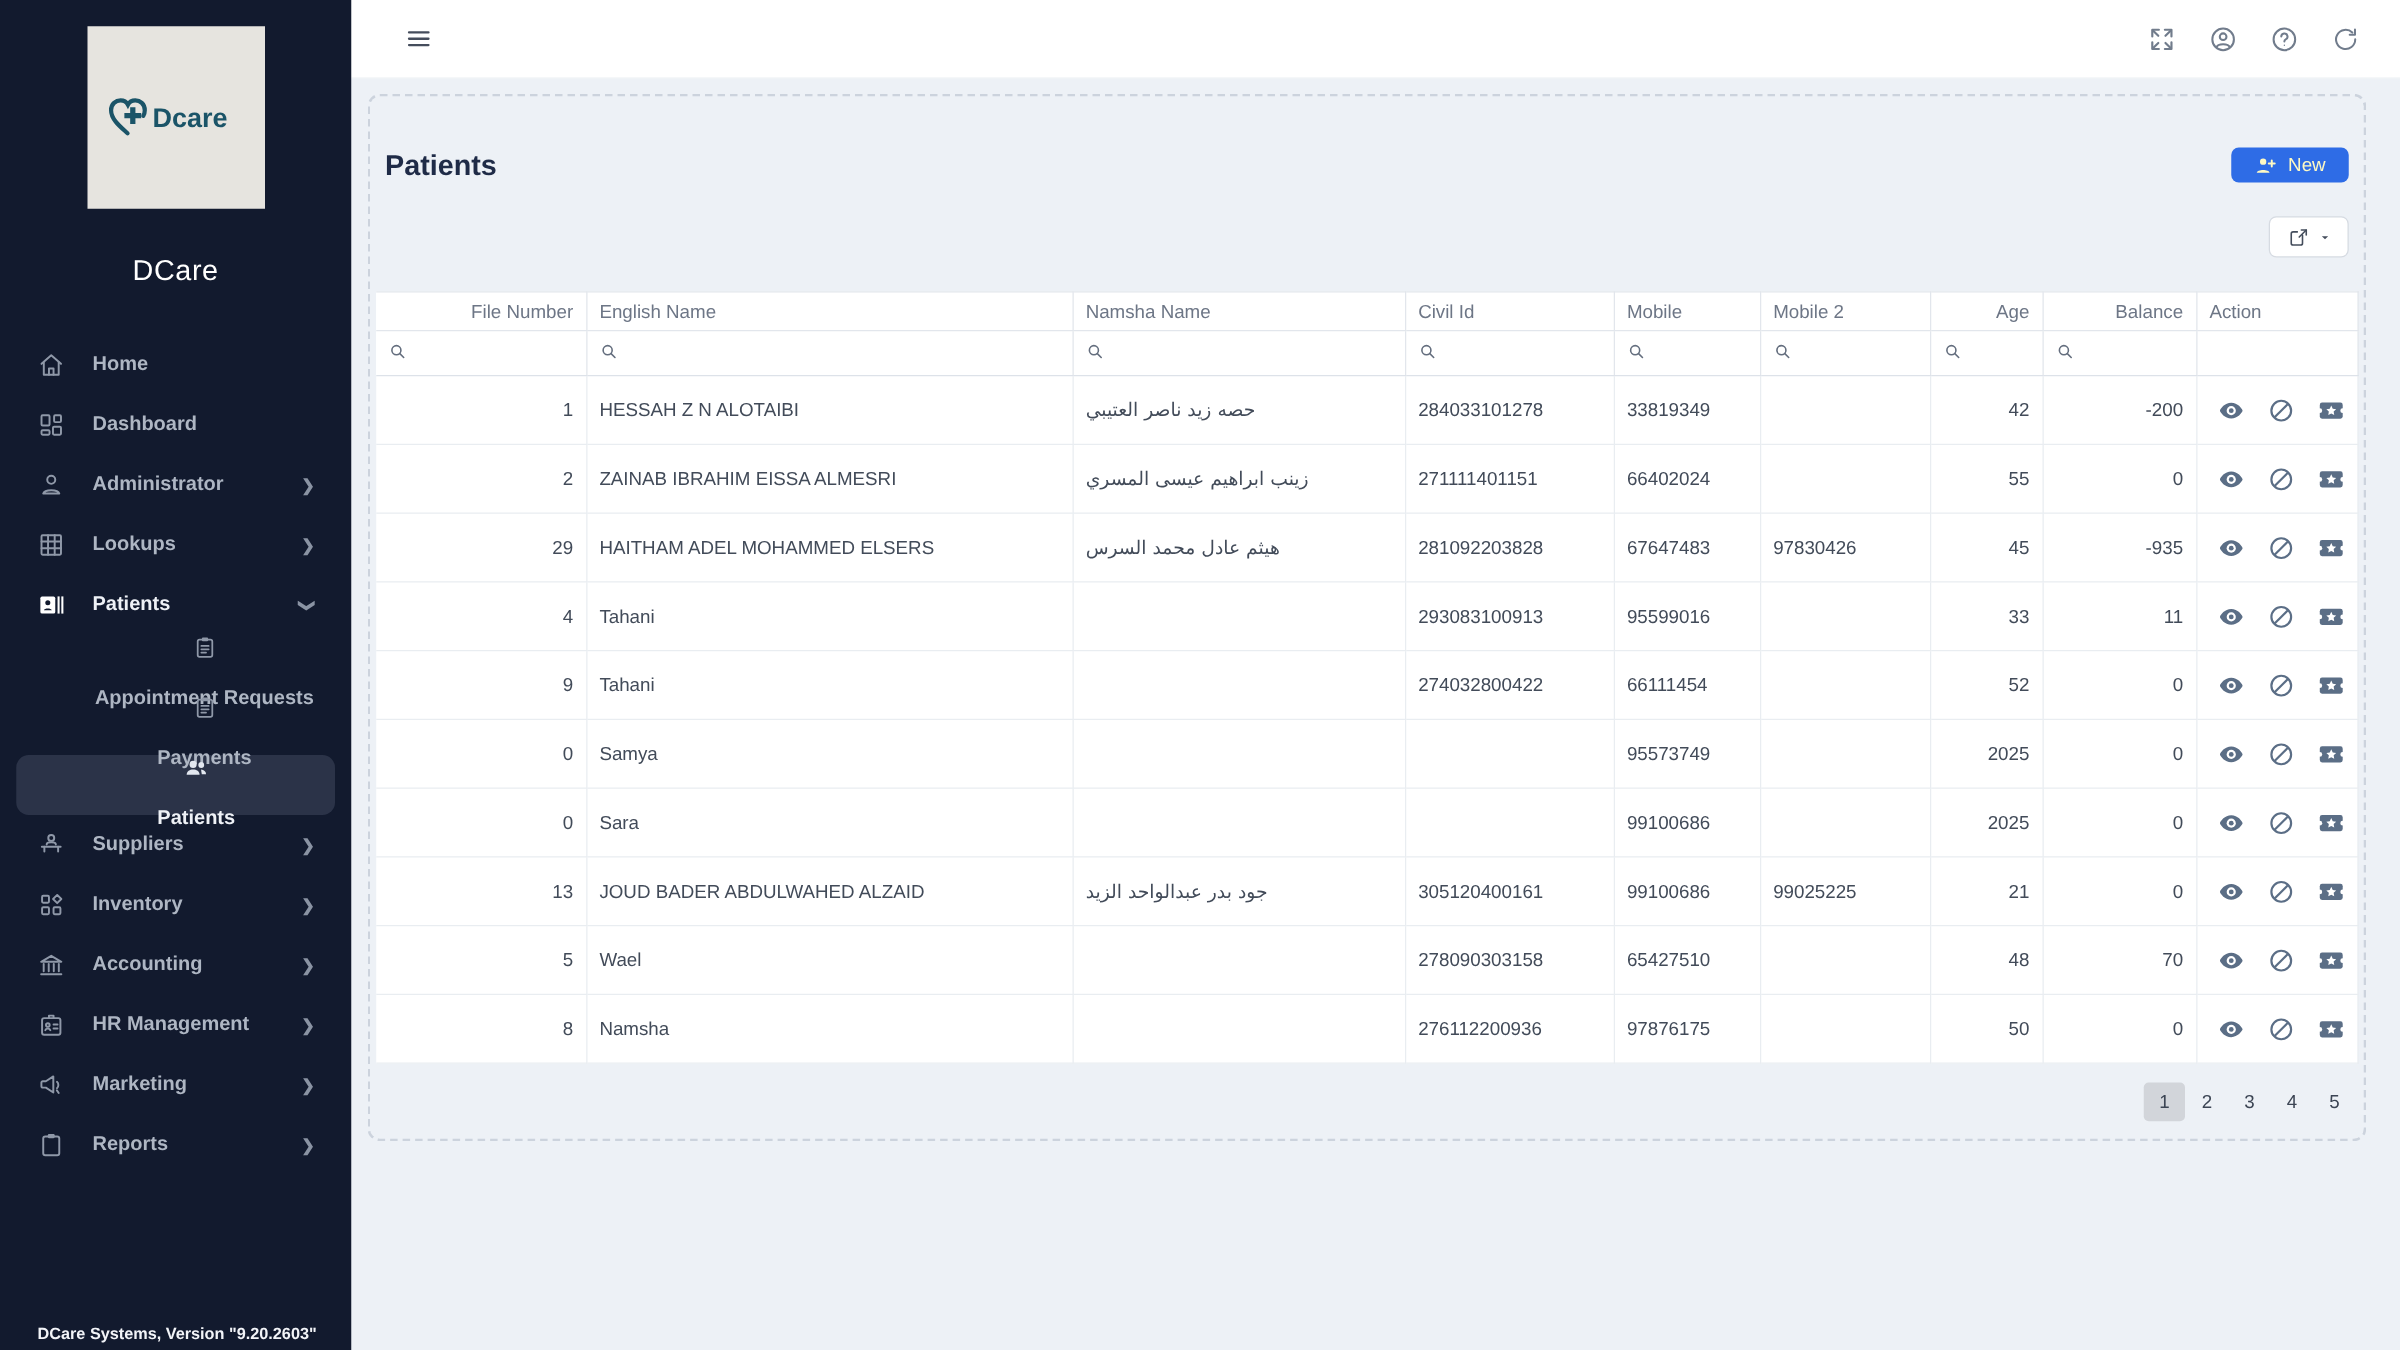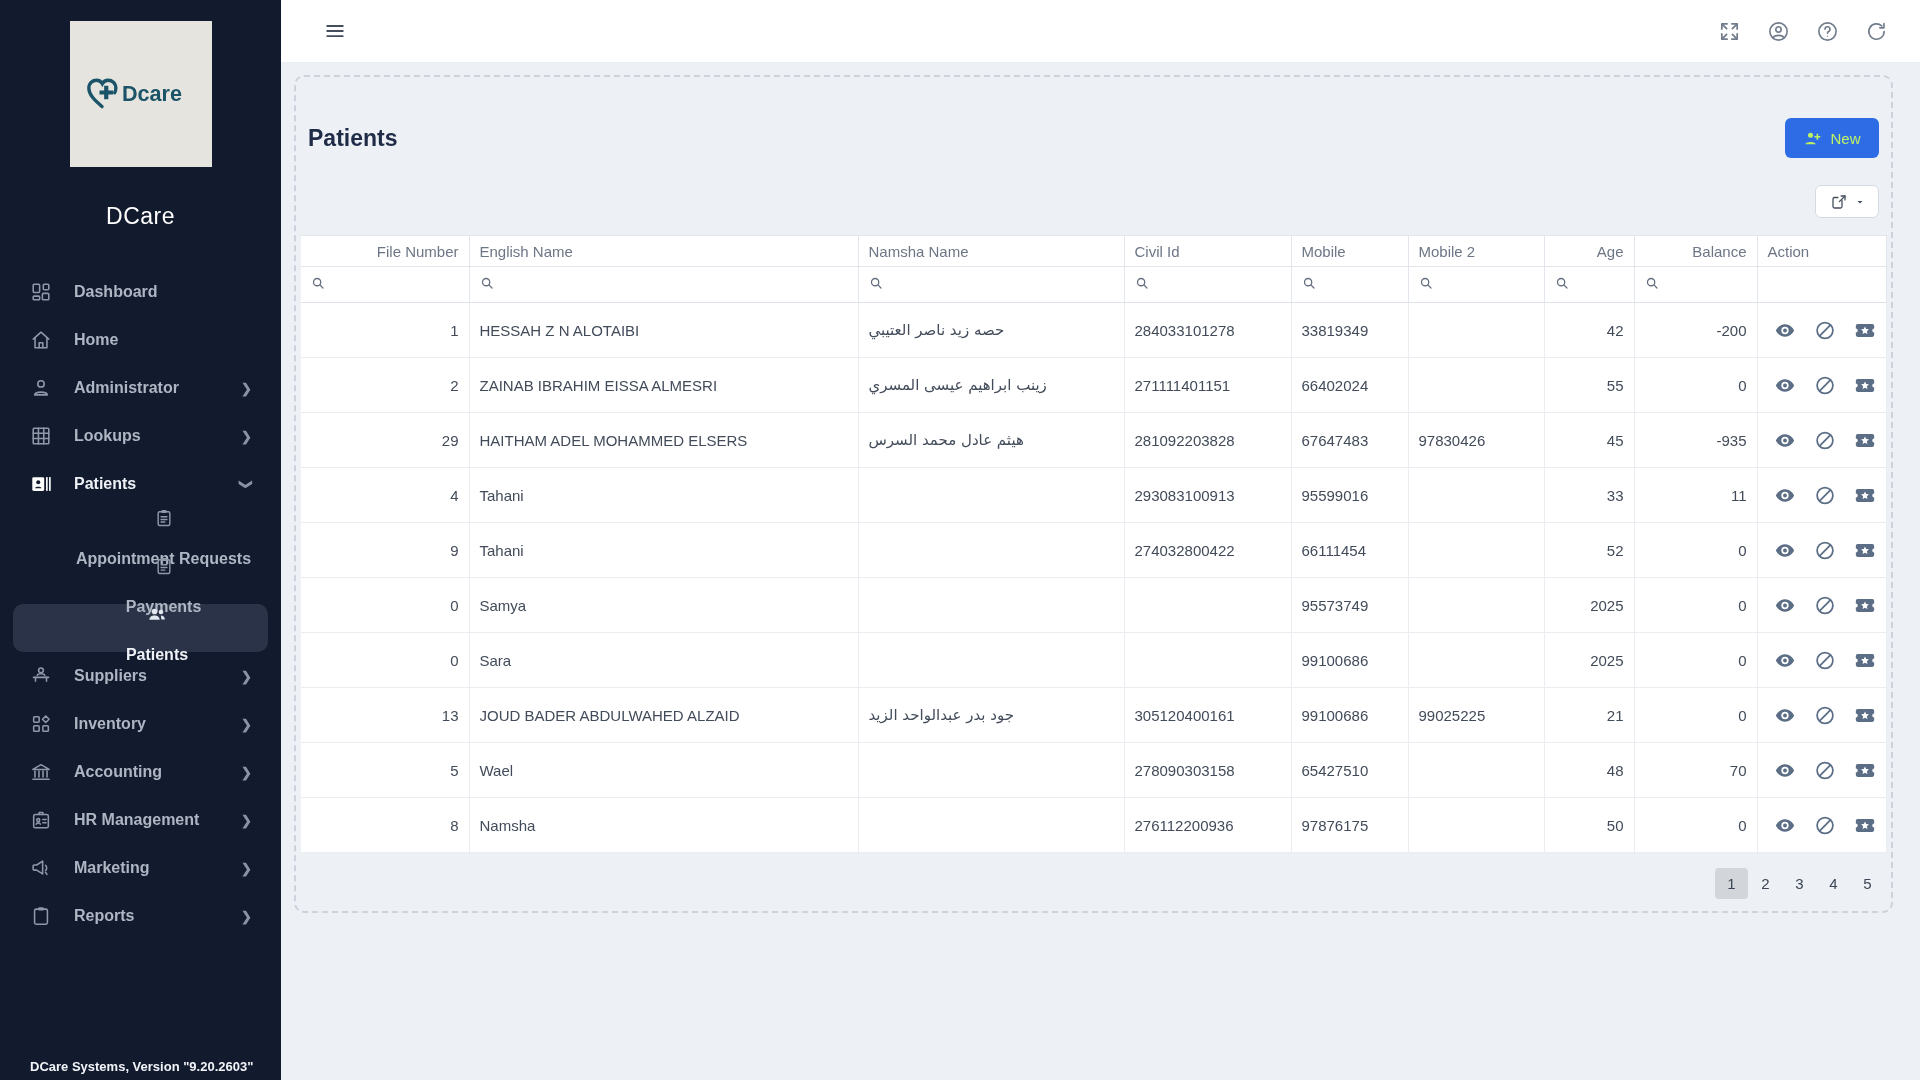--- a/index.html
+++ b/index.html
@@ -77,42 +77,42 @@
     border: 2px dashed #ccd3dd; border-radius: 10px;
     height: 838px;
     padding: 0 5px;
   }
   .card-head {
     display: flex; align-items: center; justify-content: space-between;
     margin-top: 41px; padding: 0 7px;
   }
   .page-title { font-size: 23px; font-weight: 700; color: #1f2b47; }
   .new-btn {
-    background: #2e6ce6; color: #bef264;
+    background: #2e6ce6; color: #fef9c3;
     border: none; border-radius: 6px;
-    height: 40px; width: 94px;
+    height: 28px; width: 94px;
     display: flex; align-items: center; justify-content: center; gap: 8px;
     font-size: 15px; font-weight: 500; font-family: inherit;
     cursor: pointer;
   }
   .new-btn .bico { width: 19px; height: 19px; display: inline-flex; }
   .new-btn .bico svg { width: 100%; height: 100%; }
   .toolbar-row { display: flex; justify-content: flex-end; margin-top: 27px; padding: 0 7px; }
   .export-btn {
     height: 33px; width: 64px;
     background: #ffffff; border: 1px solid #d6dbe2; border-radius: 6px;
     display: flex; align-items: center; justify-content: center; gap: 7px;
     color: #444d5c; cursor: pointer;
   }
   .export-btn .bico { width: 18px; height: 18px; display: inline-flex; }
   .export-btn .bico svg { width: 100%; height: 100%; }
   .export-btn .caret { width: 10px; height: 10px; display: inline-flex; }
   .export-btn .caret svg { width: 100%; height: 100%; }
   
-  .table-wrap { margin-top: 17px; background: #ffffff; }
+  .table-wrap { margin-top: 27px; background: #ffffff; }
   table { border-collapse: collapse; table-layout: fixed; width: 100%; font-size: 15px; color: #424b59; }
   th, td { overflow: hidden; white-space: nowrap; }
   .thead th {
     height: 31px; font-weight: 400; color: #6d7686;
     text-align: left; padding: 0 10px;
     border-right: 1px solid #e2e6ec;
     border-top: 1px solid #e2e6ec;
     border-bottom: 1px solid #e2e6ec;
     background: #fff;
   }
@@ -158,39 +158,39 @@
       <text x="38" y="25" font-family="Liberation Sans, sans-serif" font-size="20.5" font-weight="bold" fill="#1b5468">Dcare</text>
     </svg>
   </div>
   <div class="app-name">DCare</div>
 
   <nav class="nav">
 
       <div class="nav-item">
         <span class="nico">
           <svg viewBox="0 0 24 24" fill="none" stroke="currentColor" stroke-width="1.7" stroke-linecap="round" stroke-linejoin="round">
+            <path d="M3.5 11 12 3.5 20.5 11"></path>
+            <path d="M5.5 9.5V20.5h13V9.5"></path>
+            <path d="M10 20.5v-5.5h4v5.5"></path>
+          </svg>
+        </span>
+        <span>Home</span>
+
+      </div>
+
+      <div class="nav-item">
+        <span class="nico">
+          <svg viewBox="0 0 24 24" fill="none" stroke="currentColor" stroke-width="1.7" stroke-linecap="round" stroke-linejoin="round">
             <rect x="3.5" y="3.5" width="7" height="9" rx="1"></rect>
             <rect x="14.5" y="3.5" width="6" height="6" rx="1"></rect>
             <rect x="3.5" y="16.5" width="7" height="4" rx="1"></rect>
             <rect x="13.5" y="13.5" width="7" height="7" rx="1"></rect>
           </svg>
         </span>
         <span>Dashboard</span>
-
-      </div>
-
-      <div class="nav-item">
-        <span class="nico">
-          <svg viewBox="0 0 24 24" fill="none" stroke="currentColor" stroke-width="1.7" stroke-linecap="round" stroke-linejoin="round">
-            <path d="M3.5 11 12 3.5 20.5 11"></path>
-            <path d="M5.5 9.5V20.5h13V9.5"></path>
-            <path d="M10 20.5v-5.5h4v5.5"></path>
-          </svg>
-        </span>
-        <span>Home</span>
 
       </div>
 
       <div class="nav-item">
         <span class="nico">
           <svg viewBox="0 0 24 24" fill="none" stroke="currentColor" stroke-width="1.7" stroke-linecap="round" stroke-linejoin="round">
             <circle cx="12" cy="7.5" r="3.5"></circle>
             <path d="M5 19.5c1.2-4 12.8-4 14 0z"></path>
           </svg>
         </span>

